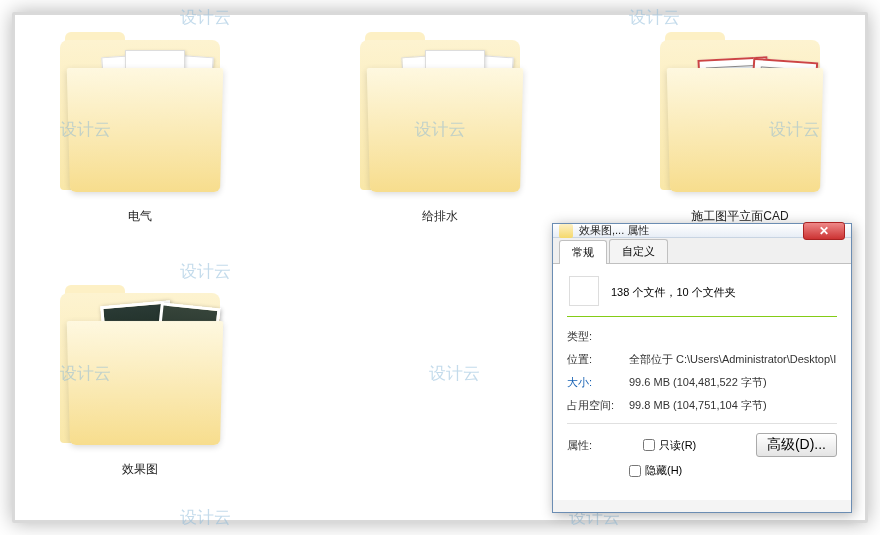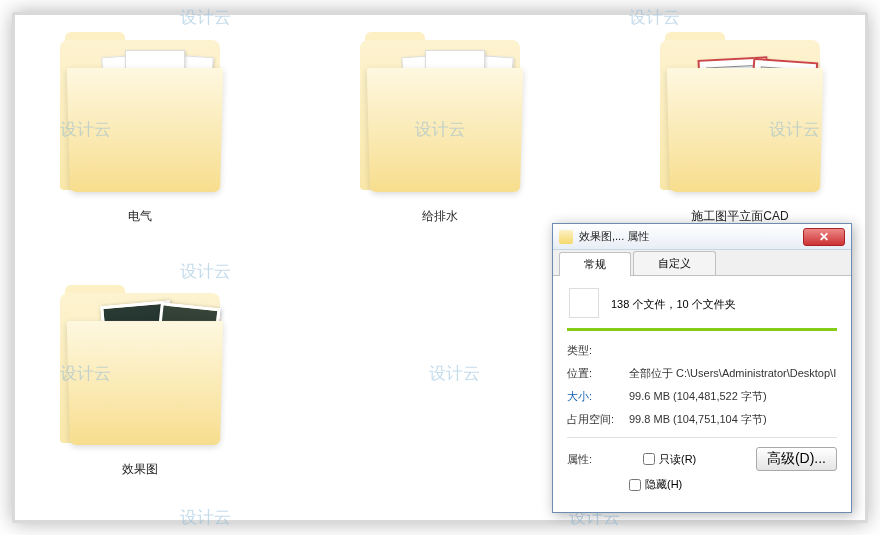--- a/index.html
+++ b/index.html
@@ -32,29 +32,29 @@
 .folder-label { font-size: 12px; color: #222; text-align: center; }
 .watermark { position: absolute; font-size: 17px; color: #8ab8d8; opacity: 0.5; pointer-events: none; }
 .wm1 { top: 6px; left: 180px; } .wm2 { top: 6px; right: 200px; }
 .wm3 { top: 118px; left: 60px; } .wm4 { top: 118px; left: 50%; transform:translateX(-50%); } .wm5 { top: 118px; right: 60px; }
 .wm6 { top: 260px; left: 180px; } .wm7 { top: 260px; right: 260px; }
 .wm8 { bottom: 150px; left: 60px; }
 .wm9 { bottom: 6px; left: 180px; } .wm10 { bottom: 6px; right: 260px; }
 .wm11 { bottom: 150px; right: 400px; }
 
 .dialog { position: absolute; right: 28px; bottom: 22px; width: 300px; height: 290px; background: #f4f4f4; border: 1px solid #6b8db3; box-shadow: 2px 2px 12px rgba(0,0,0,0.3); font-size: 11px; }
-.titlebar { height: 26px; background: linear-gradient(180deg,#fff,#e8eef6); border-bottom:1px solid #c8d4e2; display:flex; align-items:center; padding:0 6px; gap:6px; }
+.titlebar { height: 14px; background: linear-gradient(180deg,#fff,#e8eef6); border-bottom:1px solid #c8d4e2; display:flex; align-items:center; padding:0 6px; gap:6px; }
 .title-icon { width:14px; height:14px; background:linear-gradient(180deg,#fdf0c5,#f5d96b); border-radius:2px; }
 .title-text { flex:1; color:#222; }
 .close-btn { width:42px; height:18px; background:linear-gradient(180deg,#e88,#c33); border:1px solid #a22; border-radius:3px; display:flex; align-items:center; justify-content:center; color:#fff; font-weight:bold; font-size:12px; cursor:pointer; }
 .tabs { height:26px; display:flex; align-items:flex-end; padding:0 6px; border-bottom:1px solid #c0c0c0; background:#f0f0f0; }
-.tab { padding:4px 24px; border:1px solid #c0c0c0; border-bottom:none; background:#f4f4f4; margin-right:2px; border-radius:3px 3px 0 0; font-size:11px; cursor:pointer; }
+.tab { padding:4px 12px; border:1px solid #c0c0c0; border-bottom:none; background:#f4f4f4; margin-right:2px; border-radius:3px 3px 0 0; font-size:11px; cursor:pointer; }
 .tab.active { background:#fff; position:relative; top:1px; }
 .dlg-body { background:#fff; height:calc(100% - 52px); padding:10px 14px; }
-.summary { display:flex; align-items:center; gap:12px; padding:4px 4px 10px 4px; border-bottom:3px solid #84cc16; margin-bottom:8px; }
+.summary { display:flex; align-items:center; gap:12px; padding:4px 4px 10px 4px; border-bottom:1px solid #84cc16; margin-bottom:8px; }
 .summary-icon { width:28px; height:28px; background:#fff; border:1px solid #ddd; position:relative; }
 .summary-icon::before { content:''; position:absolute; left:-3px; top:-3px; width:28px; height:28px; background:#fff; border:1px solid #ddd; }
 .prop-row { display:flex; padding:4px 0; font-size:11px; }
 .prop-label { width:62px; color:#333; }
 .prop-val { flex:1; color:#333; word-break:break-all; }
 .prop-val.blue { color:#1560b3; }
 .divider { border-top:1px solid #e0e0e0; margin:6px 0; }
 .attr-row { display:flex; align-items:center; gap:14px; padding:3px 0; }
 .chk { display:flex; align-items:center; gap:4px; }
 .chk input { width:12px; height:12px; }

